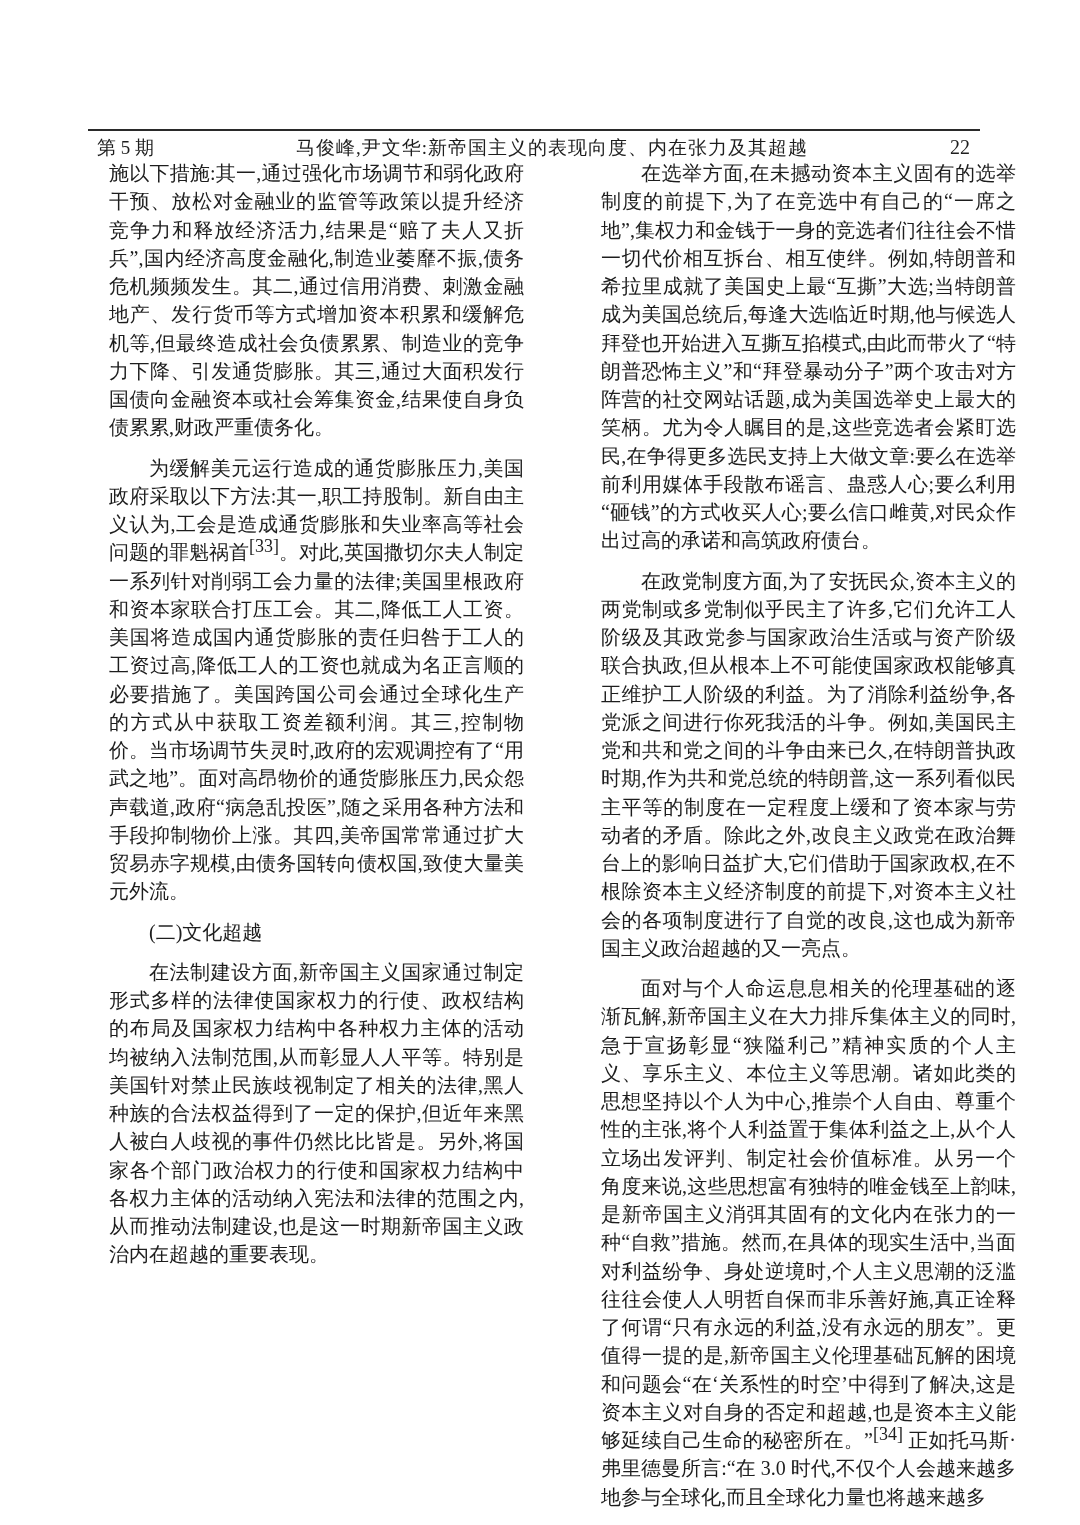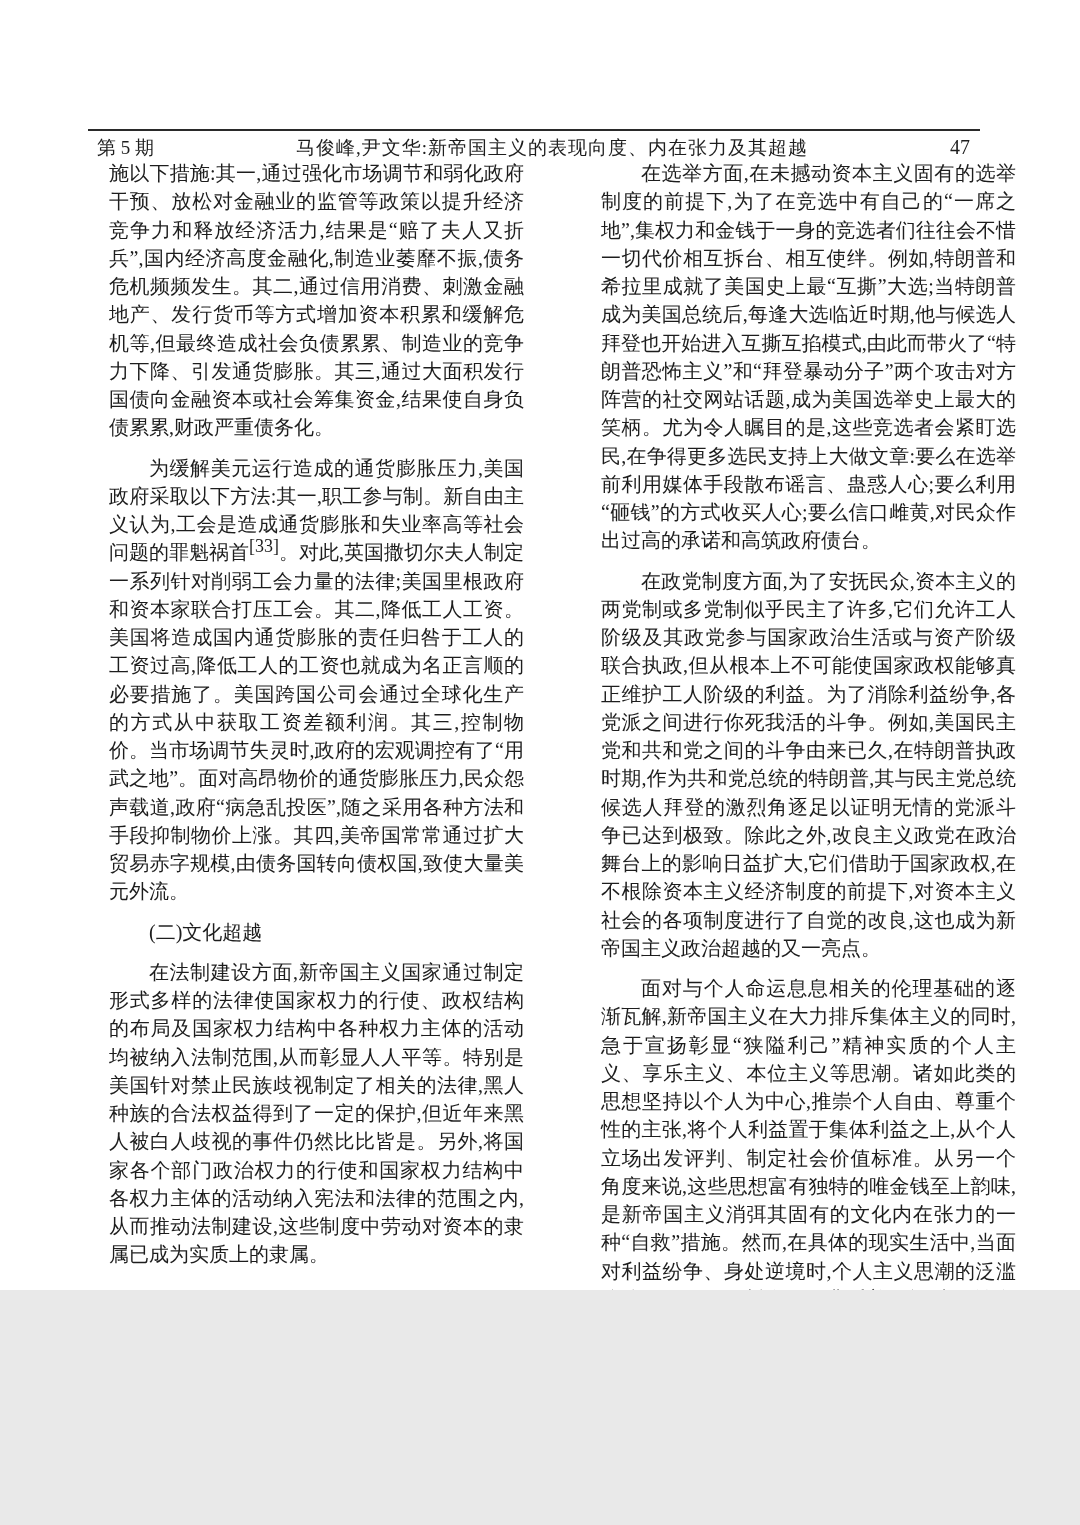--- a/index.html
+++ b/index.html
@@ -1,19 +1,19 @@
 <!DOCTYPE html>
 <html lang="zh"><head>
 <meta charset="utf-8">
 <style>
   html, body { margin: 0; padding: 0; background: #e9e9e9; }
   .page {
     position: relative;
     width: 1080px;
-    height: 1290px;
+    height: 1525px;
     margin: 0 auto;
     background: #ffffff;
     font-family: "Liberation Serif", "DejaVu Serif", serif;
     color: #1d1d1d;
     overflow: hidden;
   }
   .header {
     position: absolute;
     left: 88px;
     right: 100px;
@@ -60,30 +60,30 @@
   }
 </style>
 </head>
 <body>
 
 <div class="page">
 
   <div class="header">
     <span class="issue">第 5 期</span>
     <span class="rtitle">马俊峰,尹文华:新帝国主义的表现向度、内在张力及其超越</span>
-    <span class="pageno">47</span>
+    <span class="pageno">22</span>
   </div>
   <div class="header-rule"></div>
 
   <div class="col col-left">
     <p><span>施以下措施:其一,通过强化市场调节和弱化政府干预、放松对金融业的监管等政策以提升经济竞争力和释放经济活力,结果是“赔了夫人又折兵”,国内经济高度金融化,制造业萎靡不振,债务危机频频发生。其二,通过信用消费、刺激金融地产、发行货币等方式增加资本积累和缓解危机等,但最终造成社会负债累累、制造业的竞争力下降、引发通货膨胀。其三,通过大面积发行国债向金融资本或社会筹集资金,结果使自身负债累累,财政严重债务化。</span></p>
-    <p class="indent"><span>为缓解美元运行造成的通货膨胀压力,美国政府采取以下方法:其一,职工参与制。新自由主义认为,工会是造成通货膨胀和失业率高等社会问题的罪魁祸首</span><sup class="fnref">[33]</sup><span>。对此,英国撒切尔夫人制定一系列针对削弱工会力量的法律;美国里根政府和资本家联合打压工会。其二,降低工人工资。美国将造成国内通货膨胀的责任归咎于工人的工资过高,降低工人的工资也就成为名正言顺的必要措施了。美国跨国公司会通过全球化生产的方式从中获取工资差额利润。其三,控制物价。当市场调节失灵时,政府的宏观调控有了“用武之地”。面对高昂物价的通货膨胀压力,民众怨声载道,政府“病急乱投医”,随之采用各种方法和手段抑制物价上涨。其四,美帝国常常通过扩大贸易赤字规模,由债务国转向债权国,致使大量美元外流。</span></p>
+    <p class="indent"><span>为缓解美元运行造成的通货膨胀压力,美国政府采取以下方法:其一,职工持股制。新自由主义认为,工会是造成通货膨胀和失业率高等社会问题的罪魁祸首</span><sup class="fnref">[33]</sup><span>。对此,英国撒切尔夫人制定一系列针对削弱工会力量的法律;美国里根政府和资本家联合打压工会。其二,降低工人工资。美国将造成国内通货膨胀的责任归咎于工人的工资过高,降低工人的工资也就成为名正言顺的必要措施了。美国跨国公司会通过全球化生产的方式从中获取工资差额利润。其三,控制物价。当市场调节失灵时,政府的宏观调控有了“用武之地”。面对高昂物价的通货膨胀压力,民众怨声载道,政府“病急乱投医”,随之采用各种方法和手段抑制物价上涨。其四,美帝国常常通过扩大贸易赤字规模,由债务国转向债权国,致使大量美元外流。</span></p>
     <p class="indent"><span>(二)文化超越</span></p>
-    <p class="indent"><span>在法制建设方面,新帝国主义国家通过制定形式多样的法律使国家权力的行使、政权结构的布局及国家权力结构中各种权力主体的活动均被纳入法制范围,从而彰显人人平等。特别是美国针对禁止民族歧视制定了相关的法律,黑人种族的合法权益得到了一定的保护,但近年来黑人被白人歧视的事件仍然比比皆是。另外,将国家各个部门政治权力的行使和国家权力结构中各权力主体的活动纳入宪法和法律的范围之内,从而推动法制建设,这些制度中劳动对资本的隶属已成为实质上的隶属。</span></p>
+    <p class="indent"><span>在法制建设方面,新帝国主义国家通过制定形式多样的法律使国家权力的行使、政权结构的布局及国家权力结构中各种权力主体的活动均被纳入法制范围,从而彰显人人平等。特别是美国针对禁止民族歧视制定了相关的法律,黑人种族的合法权益得到了一定的保护,但近年来黑人被白人歧视的事件仍然比比皆是。另外,将国家各个部门政治权力的行使和国家权力结构中各权力主体的活动纳入宪法和法律的范围之内,从而推动法制建设,也是这一时期新帝国主义政治内在超越的重要表现。</span></p>
   </div>
 
   <div class="col col-right">
     <p class="indent"><span>在选举方面,在未撼动资本主义固有的选举制度的前提下,为了在竞选中有自己的“一席之地”,集权力和金钱于一身的竞选者们往往会不惜一切代价相互拆台、相互使绊。例如,特朗普和希拉里成就了美国史上最“互撕”大选;当特朗普成为美国总统后,每逢大选临近时期,他与候选人拜登也开始进入互撕互掐模式,由此而带火了“特朗普恐怖主义”和“拜登暴动分子”两个攻击对方阵营的社交网站话题,成为美国选举史上最大的笑柄。尤为令人瞩目的是,这些竞选者会紧盯选民,在争得更多选民支持上大做文章:要么在选举前利用媒体手段散布谣言、蛊惑人心;要么利用“砸钱”的方式收买人心;要么信口雌黄,对民众作出过高的承诺和高筑政府债台。</span></p>
-    <p class="indent"><span>在政党制度方面,为了安抚民众,资本主义的两党制或多党制似乎民主了许多,它们允许工人阶级及其政党参与国家政治生活或与资产阶级联合执政,但从根本上不可能使国家政权能够真正维护工人阶级的利益。为了消除利益纷争,各党派之间进行你死我活的斗争。例如,美国民主党和共和党之间的斗争由来已久,在特朗普执政时期,作为共和党总统的特朗普,其与民主党总统候选人拜登的激烈角逐足以证明无情的党派斗争已达到极致。除此之外,改良主义政党在政治舞台上的影响日益扩大,它们借助于国家政权,在不根除资本主义经济制度的前提下,对资本主义社会的各项制度进行了自觉的改良,这也成为新帝国主义政治超越的又一亮点。</span></p>
+    <p class="indent"><span>在政党制度方面,为了安抚民众,资本主义的两党制或多党制似乎民主了许多,它们允许工人阶级及其政党参与国家政治生活或与资产阶级联合执政,但从根本上不可能使国家政权能够真正维护工人阶级的利益。为了消除利益纷争,各党派之间进行你死我活的斗争。例如,美国民主党和共和党之间的斗争由来已久,在特朗普执政时期,作为共和党总统的特朗普,这一系列看似民主平等的制度在一定程度上缓和了资本家与劳动者的矛盾。除此之外,改良主义政党在政治舞台上的影响日益扩大,它们借助于国家政权,在不根除资本主义经济制度的前提下,对资本主义社会的各项制度进行了自觉的改良,这也成为新帝国主义政治超越的又一亮点。</span></p>
     <p class="indent"><span>面对与个人命运息息相关的伦理基础的逐渐瓦解,新帝国主义在大力排斥集体主义的同时,急于宣扬彰显“狭隘利己”精神实质的个人主义、享乐主义、本位主义等思潮。诸如此类的思想坚持以个人为中心,推崇个人自由、尊重个性的主张,将个人利益置于集体利益之上,从个人立场出发评判、制定社会价值标准。从另一个角度来说,这些思想富有独特的唯金钱至上韵味,是新帝国主义消弭其固有的文化内在张力的一种“自救”措施。然而,在具体的现实生活中,当面对利益纷争、身处逆境时,个人主义思潮的泛滥往往会使人人明哲自保而非乐善好施,真正诠释了何谓“只有永远的利益,没有永远的朋友”。更值得一提的是,新帝国主义伦理基础瓦解的困境和问题会“在‘关系性的时空’中得到了解决,这是资本主义对自身的否定和超越,也是资本主义能够延续自己生命的秘密所在。”</span><sup class="fnref">[34]</sup><span> 正如托马斯·弗里德曼所言:“在 3.0 时代,不仅个人会越来越多地参与全球化,而且全球化力量也将越来越多</span></p>
   </div>
 
 </div>
 
 </body></html>

